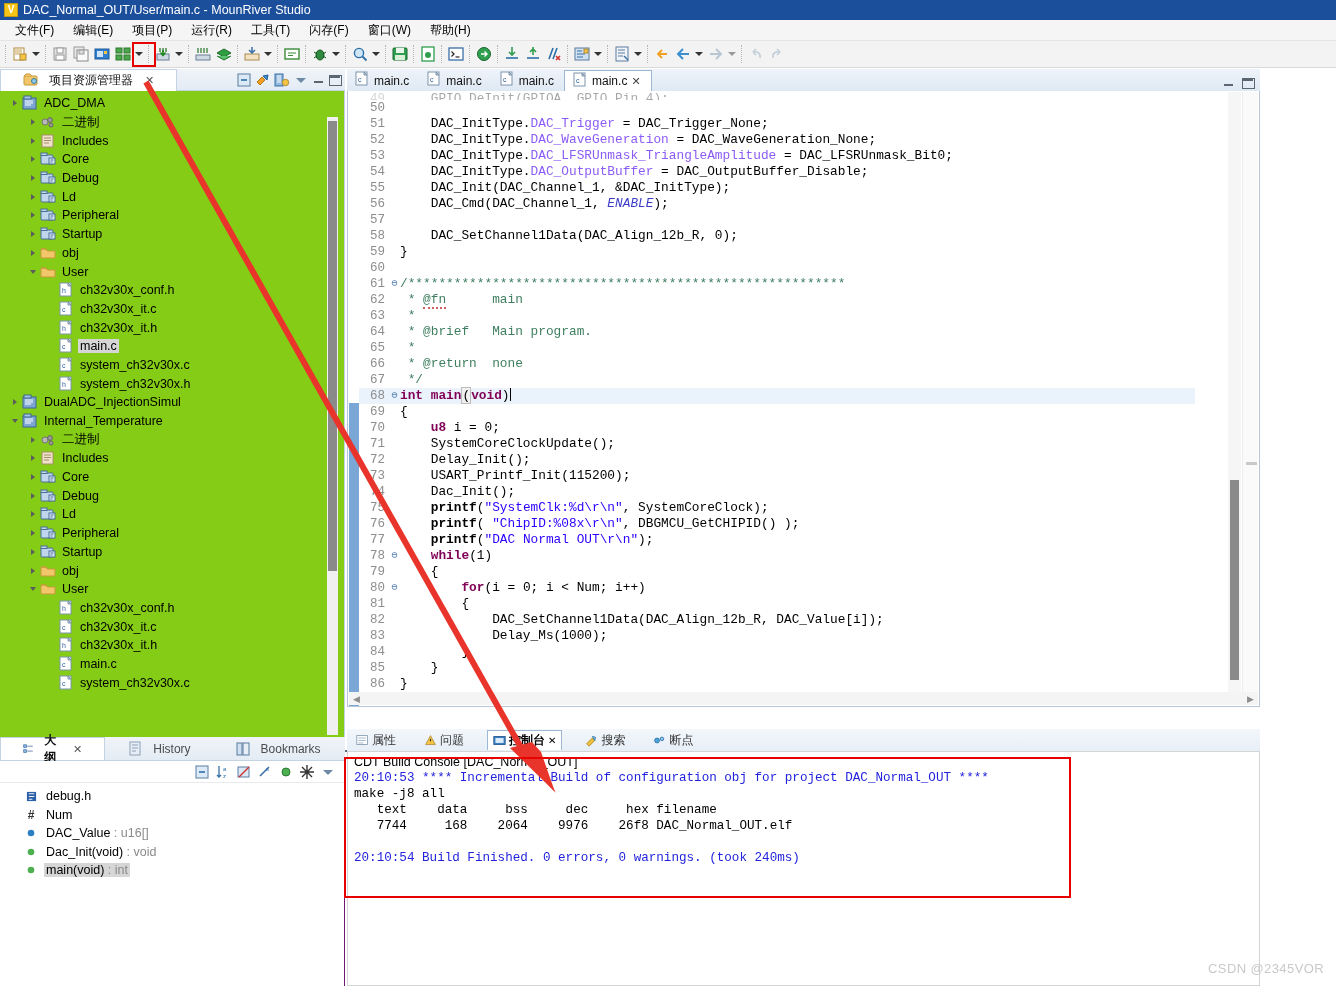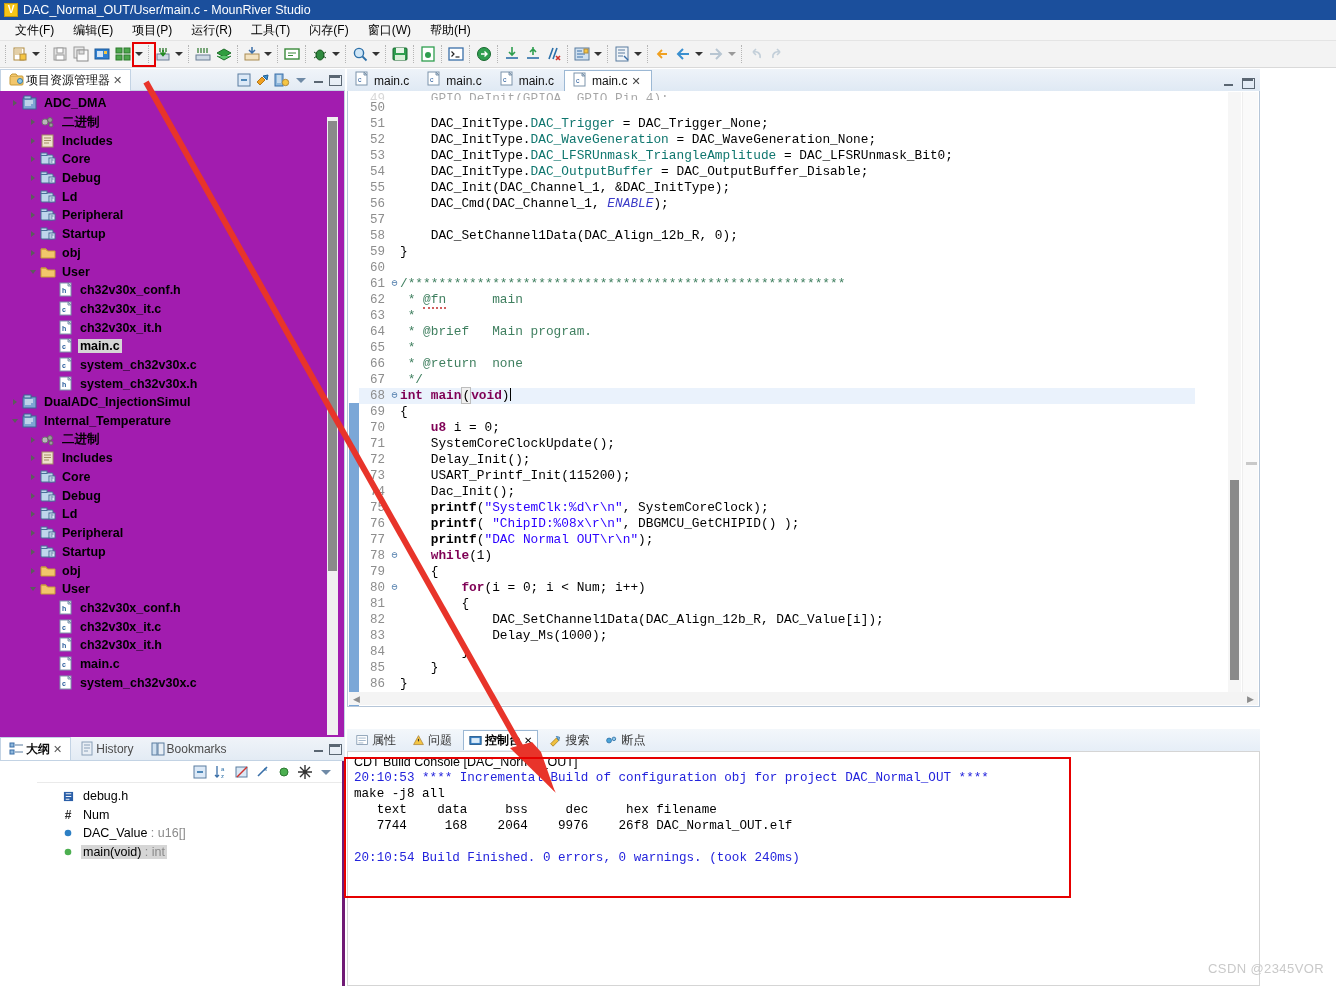--- a/index.html
+++ b/index.html
@@ -64,37 +64,37 @@
 
   
   .leftcol { position: absolute; left: 0; top: 0; width: 345px; height: 917px; }
 
   .panel-tabbar {
     height: 22px; background: linear-gradient(#f0f4f9, #e3ebf4);
     display: flex; align-items: center; position: relative;
     border-bottom: 1px solid #c3d3e4;
   }
   .panel-tab {
-    display: flex; align-items: center; gap: 1px; height: 22px;
-    padding: 0 8px; font-size: 12px; color: #111;
+    display: flex; align-items: center; gap: 10px; height: 22px;
+    padding: 0 22px; font-size: 12px; color: #111;
   }
   .panel-tab.active { background: #fff; border-top: 1px solid #c3d3e4;
     border-left: 1px solid #c3d3e4; border-right: 1px solid #c3d3e4; }
   .panel-tab.inactive { color: #4c4c4c; }
   .panel-tab .x { font-size: 11px; color: #555; margin-left: 2px; }
   .panel-tools { margin-left: auto; display: flex; align-items: center; gap: 3px; padding-right: 4px; }
   .tool-ico { width: 16px; height: 16px; display: block; }
   .minmax { width: 13px; height: 13px; display: inline-block; position: relative; }
   .minmax.min::after { content: ""; position: absolute; left: 2px; bottom: 3px; width: 9px; height: 2px; background: #5a6672; }
   .minmax.max::before { content: ""; position: absolute; left: 1px; top: 2px; width: 11px; height: 9px; border: 1px solid #5a6672; }
   .minmax.max::after { content: ""; position: absolute; left: 1px; top: 2px; width: 11px; height: 3px; background: #5a6672; }
 
   .tree-wrap {
     position: absolute; top: 22px; left: 0; width: 345px; height: 646px;
-    background: #a21caf; border-right: 1px solid #c3d3e4; overflow: hidden; font-weight: bold;
+    background: #84cc16; border-right: 1px solid #c3d3e4; overflow: hidden;
   }
   .tree { padding-top: 3px; font-size: 12.5px; color: #000; }
   .trow { height: 18.7px; display: flex; align-items: center; white-space: nowrap; }
   .trow.sel > .tlabel { background: #d6d6d6; }
   .twist {
     width: 14px; flex: 0 0 14px; text-align: center; font-size: 9px; color: #4a4a4a;
     display: flex; align-items: center; justify-content: center;
   }
   .twist.closed::after {
     content: ""; width: 0; height: 0;
@@ -115,21 +115,21 @@
   }
   .vscroll .thumb { position: absolute; left: 1px; width: 9px; background: #8a8a8a; }
 
   .outline-tabbar {
     position: absolute; top: 668px; left: 0; width: 345px; height: 24px;
     background: linear-gradient(#f0f4f9, #e3ebf4); display: flex; align-items: center;
     border-bottom: 1px solid #c3d3e4;
   }
   .outline-body {
     position: absolute; top: 692px; left: 0; width: 345px; height: 225px;
-    background: #fff; border-right: 3px solid #701a75; padding-left: 37px;
+    background: #fff; border-right: 1px solid #701a75;
   }
   .outline-toolbar { height: 22px; display: flex; align-items: center; justify-content: flex-end;
     gap: 5px; padding-right: 8px; border-bottom: 1px solid #eaeaea; }
   .ol-list { padding-top: 4px; font-size: 12.5px; }
   .ol-row { height: 18.5px; display: flex; align-items: center; padding-left: 24px; }
   .ol-row.sel .ol-label { background: #d6d6d6; }
   .ol-ico { width: 14px; flex: 0 0 14px; margin-right: 6px; display: flex; align-items: center; justify-content: center; }
   .ol-label { padding: 0 2px; color: #000; }
   .ol-type { color: #8a8a8a; }
 
@@ -154,21 +154,21 @@
     font-family: "Liberation Mono", "DejaVu Sans Mono", monospace;
     font-size: 12.8px; line-height: 16px; white-space: pre; overflow: hidden;
   }
   .cline { height: 16px; display: flex; }
   .lnum { width: 30px; flex: 0 0 30px; text-align: right; color: #8d8d8d; padding-right: 4px;
      font-size: 12.5px; }
   .fold { width: 11px; flex: 0 0 11px; text-align: center; color: #4a78a8; font-size: 10px; }
   .ctext { flex: 1; color: #000; }
   .cline.cursorline { background: #eaf2fc; }
   .kw { color: #7f0055; font-weight: bold; }
-  .fld { color: #0f766e; }
+  .fld { color: #8b5cf6; }
   .str { color: #2a00ff; }
   .cmt { color: #3f7f5f; }
   .mac { color: #3c3cc8; font-style: italic; }
   .boxed { border: 1px solid #bdbdbd; background: #f0f0f0; }
   .caret { display: inline-block; width: 1px; height: 13px; background: #000; vertical-align: -2px; }
   .squiggle { border-bottom: 2px dotted #d06060; }
 
   .ed-vscroll { position: absolute; right: 18px; top: 1px; width: 13px; bottom: 14px; background: #f6f6f6; }
   .ed-vscroll .thumb { position: absolute; left: 2px; width: 9px; background: #8a8a8a; }
   .ed-ruler { position: absolute; right: 1px; top: 1px; width: 16px; bottom: 14px; background: #fafafa;
@@ -181,21 +181,21 @@
   
   .term-strip {
     position: absolute; left: 1262px; top: 0; width: 74px; height: 917px; background: #fff;
     border-left: 1px solid #c3d3e4;
   }
   .term-tab { height: 22px; display: flex; align-items: center; gap: 4px; padding: 0 4px;
     font-size: 12px; background: linear-gradient(#eef3f9, #dfe9f4); }
 
   
   .console-wrap { position: absolute; left: 347px; top: 660px; width: 913px; height: 257px; }
-  .ctabbar { height: 22px; display: flex; align-items: center; gap: 6px; font-size: 12px;
+  .ctabbar { height: 22px; display: flex; align-items: center; gap: 18px; font-size: 12px;
     background: linear-gradient(#f3f7fb, #e6eef7); padding-left: 4px; }
   .ctab { display: flex; align-items: center; gap: 3px; padding: 0 5px; height: 20px; color: #333; }
   .ctab.active { color: #000; font-weight: bold; background: #fff;
      border: 1px solid #9cb8d4; border-bottom: none; align-items: center; }
   .ctab .x { font-size: 10px; font-weight: normal; }
   .console-box {
     position: absolute; top: 22px; left: 0; width: 913px; height: 235px;
     background: #fff; border: 1px solid #d5d5d5; overflow: hidden;
   }
   .console-title { font-size: 12.5px; padding: 3px 2px 1px 6px; color: #000;
@@ -844,20 +844,28 @@
               <span class="ol-label"><span>Num</span><span class="ol-type"></span></span>
             </div>
             <div class="ol-row">
               <span class="ol-ico">
                 <svg viewBox="0 0 12 12" width="10" height="10">
                   <circle cx="6" cy="6" r="4" fill="#2d7fc4"></circle>
                 </svg>
               </span>
               <span class="ol-label"><span>DAC_Value</span><span class="ol-type"> : u16[]</span></span>
             </div>
+            <div class="ol-row">
+              <span class="ol-ico">
+                <svg viewBox="0 0 12 12" width="10" height="10">
+                  <circle cx="6" cy="6" r="4" fill="#4caf50"></circle>
+                </svg>
+              </span>
+              <span class="ol-label"><span>Dac_Init(void)</span><span class="ol-type"> : void</span></span>
+            </div>
             <div class="ol-row sel">
               <span class="ol-ico">
                 <svg viewBox="0 0 12 12" width="10" height="10">
                   <circle cx="6" cy="6" r="4" fill="#4caf50"></circle>
                 </svg>
               </span>
               <span class="ol-label"><span>main(void)</span><span class="ol-type"> : int</span></span>
             </div>
           </div>
       </div>

